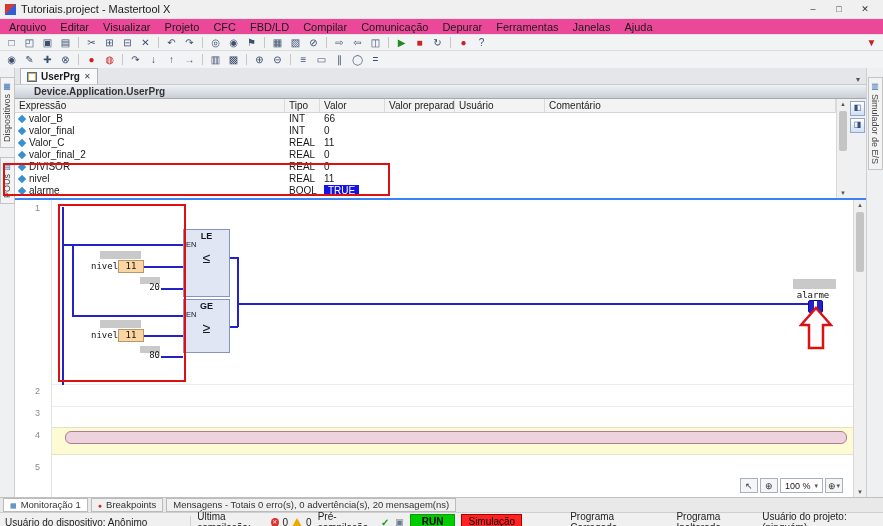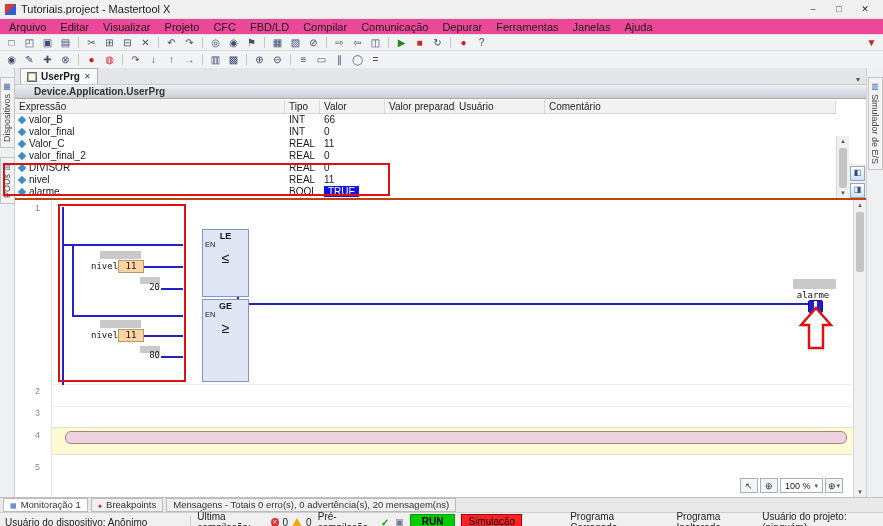--- a/index.html
+++ b/index.html
@@ -36,21 +36,21 @@
   .center{flex:1;display:flex;flex-direction:column;background:#fff;min-width:0;}
   
   .doc-tabbar{height:16px;background:#e4e6e9;display:flex;align-items:flex-end;padding-left:5px;border-bottom:1px solid #c9c9c9;}
   .doc-tab{height:15px;background:#f8f9fa;border:1px solid #b4b4b4;border-bottom:none;display:flex;align-items:center;gap:4px;padding:0 6px;font-size:10px;font-weight:bold;}
   .doc-tab-icon{width:8px;height:8px;background:#fff;border:1px solid #3a6db5;box-shadow:inset 0 0 0 1px #e8a33d;}
   .doc-close{font-size:8px;font-weight:normal;color:#444;}
   .tab-dd{margin-left:auto;margin-right:6px;font-size:8px;color:#555;}
   
   .device-header{height:13px;background:linear-gradient(#eef1f5,#c9ced6);border-bottom:1px solid #a8a8a8;font-size:10px;font-weight:bold;color:#333;display:flex;align-items:center;padding-left:19px;}
   
-  .watch-region{height:99px;display:flex;border-bottom:2px solid #c2410c;align-items:flex-end;}
+  .watch-region{height:99px;display:flex;border-bottom:2px solid #3b82f6;}
   .watch-table{width:822px;font-size:10px;background:#fff;}
   .wt-header,.wt-row{display:grid;grid-template-columns:270px 35px 65px 70px 90px 1fr;}
   .wt-header{height:13px;background:#f3f3f3;border-bottom:1px solid #d5d5d5;}
   .wt-header span{padding-left:4px;line-height:13px;border-right:1px solid #dadada;color:#222;overflow:hidden;white-space:nowrap;}
   .wt-row{height:12px;line-height:12px;}
   .wt-c{padding-left:4px;overflow:hidden;white-space:nowrap;}
   .c-expr{display:flex;align-items:center;gap:4px;padding-left:4px;}
   .var-icon{width:6px;height:6px;background:#3a8fd0;transform:rotate(45deg);flex:0 0 auto;}
   .true-badge{background:var(--true-badge-bg);color:#fff;padding:0 4px;height:11px;line-height:11px;display:inline-block;}
   .vscroll{width:12px;background:#f0f0f0;border-left:1px solid #d8d8d8;display:flex;flex-direction:column;align-items:center;}
@@ -61,21 +61,21 @@
   
   .editor-region{flex:1;display:flex;min-height:0;}
   .editor{position:relative;flex:1;background:#fff;overflow:hidden;font-size:9px;}
   .gutter-line{position:absolute;left:36px;top:0;bottom:0;width:1px;background:#e4e4e4;}
   .net-num{position:absolute;left:20px;color:#8a8a8a;font-size:9px;}
   .net-sep{position:absolute;left:37px;right:0;height:1px;background:#ededed;}
   .net-band{position:absolute;left:37px;right:0;top:227px;height:26px;background:var(--network-band-yellow);border-top:1px solid #e4e4c2;border-bottom:1px solid #e4e4c2;}
   .net-bar{position:absolute;left:50px;top:231px;width:780px;height:11px;background:var(--select-pink);border:1px solid #b27b90;border-radius:6px;}
   .hline{position:absolute;height:2px;background:var(--line-blue);}
   .vline{position:absolute;width:2px;background:var(--line-blue);}
-  .block{position:absolute;width:47px;background:var(--block-fill);border:1px solid #8495c5;box-sizing:border-box;margin-left:19px;}
+  .block{position:absolute;width:47px;background:var(--block-fill);border:1px solid #8495c5;box-sizing:border-box;}
   .block-title{text-align:center;font-weight:bold;font-size:9px;padding-top:1px;color:#16161d;}
   .block-en{position:absolute;left:2px;top:10px;font-size:7.5px;color:#16161d;}
   .block-sym{text-align:center;font-size:14px;margin-top:9px;color:#16161d;}
   .opbar{position:absolute;background:#c9c9c9;}
   .opname{position:absolute;font-family:"DejaVu Sans Mono",monospace;font-size:9px;color:#111;width:26px;text-align:right;}
   .opval{position:absolute;font-family:"DejaVu Sans Mono",monospace;font-size:9px;background:var(--value-box-bg);border:1px solid #b89868;height:11px;line-height:11px;text-align:center;color:#111;}
   .const{position:absolute;font-family:"DejaVu Sans Mono",monospace;font-size:9px;color:#111;width:16px;text-align:right;}
   .outname{position:absolute;font-family:"DejaVu Sans Mono",monospace;font-size:9px;color:#111;width:52px;text-align:center;}
   .coil{position:absolute;width:13px;height:11px;border:1px solid #0a0aa0;border-radius:2px;background:linear-gradient(90deg,var(--line-blue) 0 5px,#fff 5px 8px,var(--line-blue) 8px 13px);}
   .zoombar{position:absolute;right:10px;bottom:4px;display:flex;align-items:center;gap:2px;}
@@ -344,21 +344,21 @@
         <div class="hline" style="left:215px;top:126px;width:8px"></div>
         <div class="vline" style="left:222px;top:57px;height:70px"></div>
         <div class="hline" style="left:222px;top:103px;width:571px"></div>
 
         <div class="block" style="left:168px;top:29px;height:68px">
           <div class="block-title">LE</div>
           <div class="block-en">EN</div>
           <div class="block-sym">≤</div>
         </div>
 
-        <div class="block" style="left:168px;top:99px;height:83px">
+        <div class="block" style="left:168px;top:99px;height:54px">
           <div class="block-title">GE</div>
           <div class="block-en">EN</div>
           <div class="block-sym">≥</div>
         </div>
 
         <div class="opbar" style="left:85px;top:51px;width:41px;height:8px"></div>
         <span class="opname" style="left:76px;top:61px">nivel</span>
         <span class="opval" style="left:103px;top:60px;width:24px">11</span>
         <div class="opbar" style="left:125px;top:77px;width:20px;height:7px"></div>
         <span class="const" style="left:129px;top:82px">20</span>

